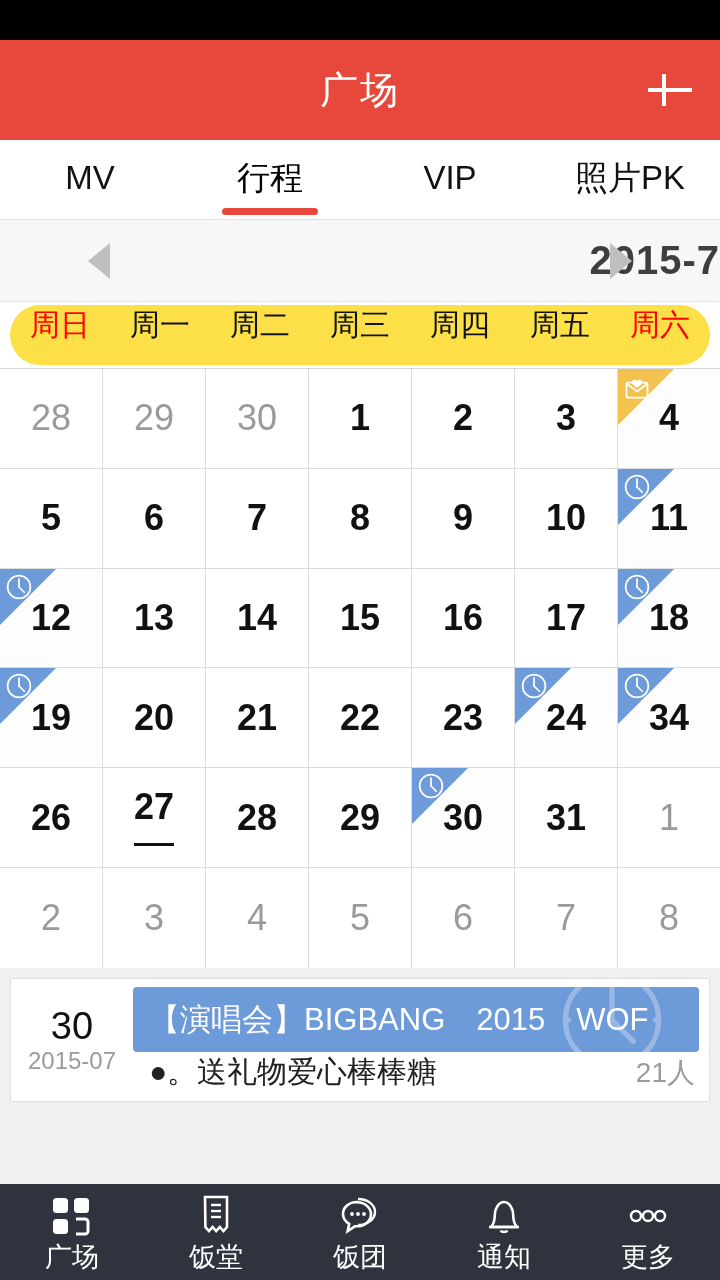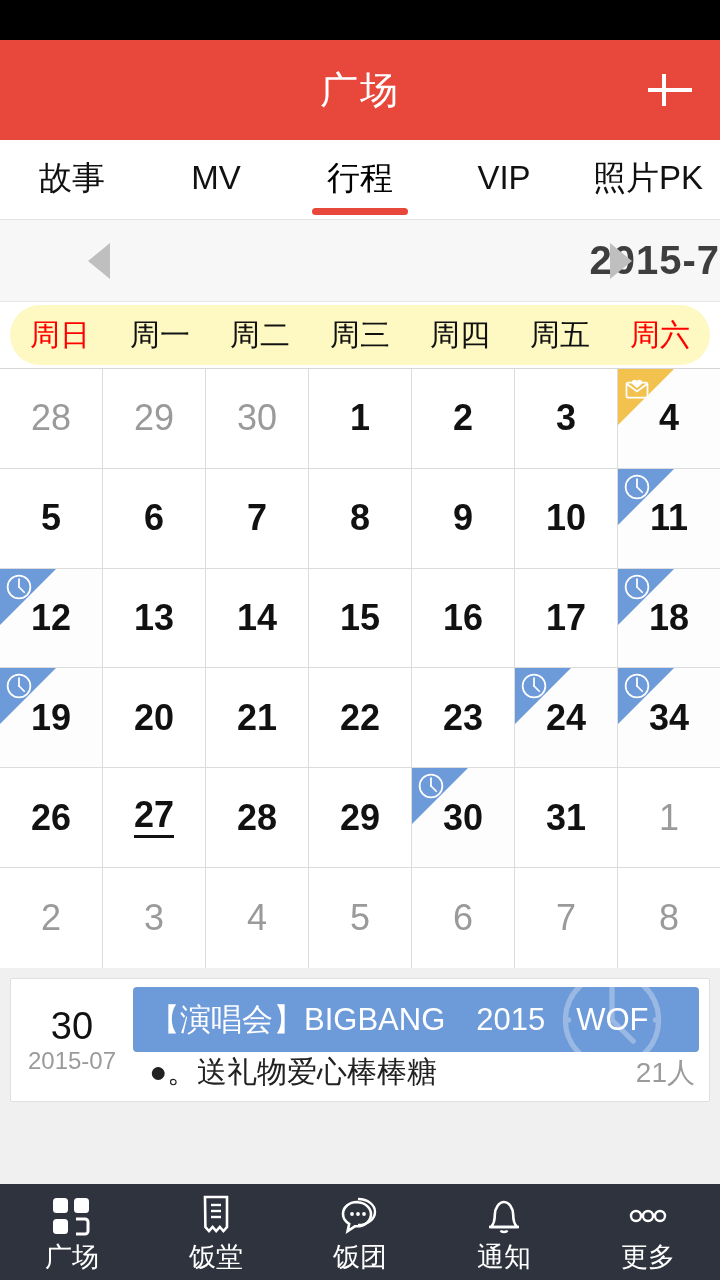--- a/index.html
+++ b/index.html
@@ -60,22 +60,22 @@
   .arrow{
     position:absolute; top:50%; transform:translateY(-50%);
     width:0; height:0;
   }
   .arrow-prev{ left:88px; border-top:18px solid transparent; border-bottom:18px solid transparent; border-right:22px solid #bfbfbf; }
   .arrow-next{ right:88px; border-top:18px solid transparent; border-bottom:18px solid transparent; border-left:22px solid #bfbfbf; }
 
   
   .weekbar-wrap{ flex:0 0 66px; background:#fff; padding:0 10px; display:flex; align-items:center; }
   .weekbar{
-    background:#fef9c3; border-radius:33px; height:60px; width:100%;
-    display:flex; align-items:center;
+    background:#fde047; border-radius:33px; height:60px; width:100%;
+    display:flex; align-items:flex-start;
   }
   .weekcell{
     flex:1 1 0; text-align:center; font-size:30px; color:#111;
   }
   .weekcell.weekend{ color:#f00; }
 
   
   .calendar{
     flex:0 0 600px; background:#f0f0f0;
     border-top:1px solid #d6d6d6;
@@ -88,21 +88,21 @@
     display:flex; align-items:center; justify-content:center;
   }
   .cal-cell:last-child{ border-right:none; }
   .cal-row:last-child .cal-cell{ border-bottom:none; }
   .cal-cell.marked{ background:#fdfdfd; }
   .daynum{
     font-size:36px; font-weight:bold; color:#111; line-height:1;
     position:relative; z-index:2;
   }
   .cal-cell.out .daynum{ color:#9a9a9a; font-weight:normal; }
-  .cal-cell.today .daynum{ border-bottom:3px solid #111; padding-bottom:2px; }
+  .cal-cell.today .daynum{ border-bottom:3px solid #111; padding-bottom:18px; }
 
   
   .flag{
     position:absolute; left:0; top:0; width:0; height:0; z-index:1;
     border-left:56px solid #6d9ad8; border-bottom:56px solid transparent;
   }
   .flag.yellow{ border-left-color:#f2c14e; }
   .flag-icon{
     position:absolute; left:5px; top:4px; z-index:3;
     width:28px; height:28px;
@@ -162,23 +162,20 @@
 <div id="app">
 
   <div class="statusbar"></div>
 
   <div class="header">
     <div class="header-title">广场</div>
     <div class="header-add"></div>
   </div>
 
   <div class="tabbar" id="tabbar">
-      <div class="tab">
-        <span class="tab-label">故事</span>
-      </div>
       <div class="tab">
         <span class="tab-label">MV</span>
       </div>
       <div class="tab active">
         <span class="tab-label">行程</span>
       </div>
       <div class="tab">
         <span class="tab-label">VIP</span>
       </div>
       <div class="tab">

